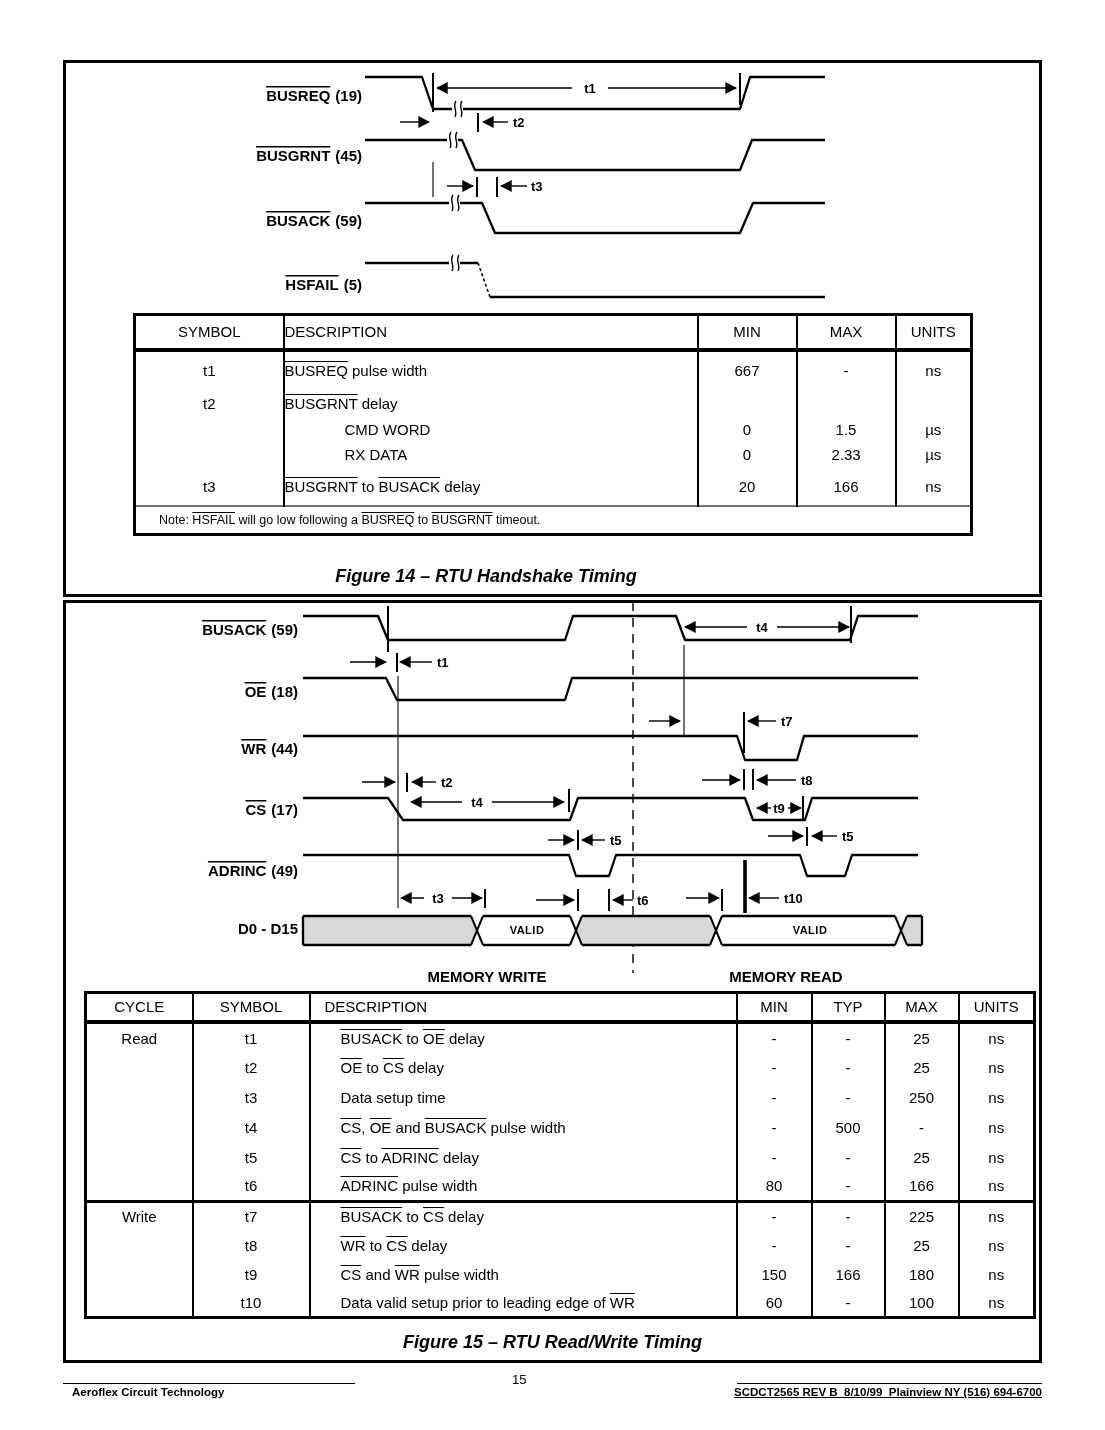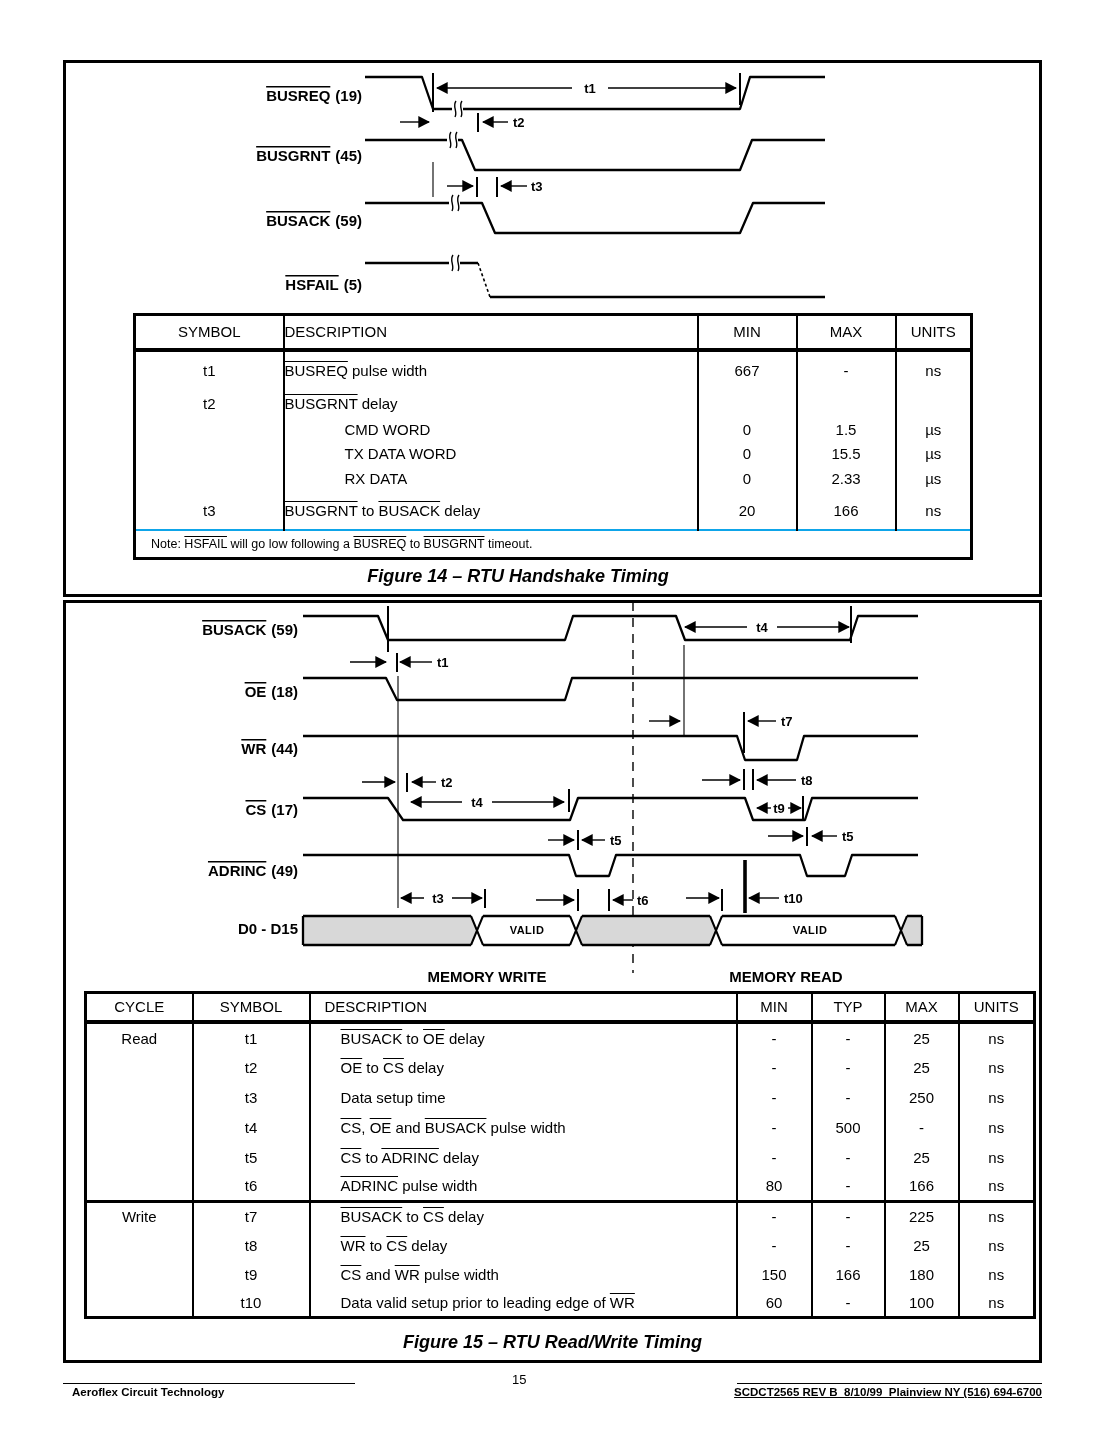--- a/index.html
+++ b/index.html
@@ -29,22 +29,22 @@
   #tbl14 th,#tbl14 td,#tbl15 th,#tbl15 td{border-left:2px solid #000;padding:0;vertical-align:middle;
        font-size:15px;overflow:hidden;}
   #tbl14 th,#tbl15 th{font-weight:normal;border-bottom:4px solid #000;}
   #tbl14 td:first-child,#tbl14 th:first-child,#tbl15 td:first-child,#tbl15 th:first-child{border-left:none;}
   .c-center{text-align:center;}
   .c-desc{text-align:left;padding-left:34px;}
   #tbl15 .c-desc{padding-left:30px;}
   th.h-desc{text-align:left;padding-left:21px;}
   #tbl15 th.h-desc{padding-left:14px;}
   .ind{padding-left:60px !important;}
-  #tbl14 tr.noterow td{border-top:2px solid #0ea5e9;border-left:none;text-align:left;
-       padding-left:15px;font-size:12.5px;}
+  #tbl14 tr.noterow td{border-top:2px solid #737373;border-left:none;text-align:left;
+       padding-left:23px;font-size:12.5px;}
   #tbl15 tr.grp td{border-top:3px solid #000;}
   .caption{font-size:18px;font-weight:bold;font-style:italic;text-align:center;}
   .footer-text{font-size:11.5px;font-weight:bold;white-space:pre;}
   .footer-line{border-top:1.6px solid #000;height:0;}
   .pagenum{font-size:13px;}
 </style>
 </head>
 <body>
 
 <svg style="left:0;top:0" width="1105" height="600" viewBox="0 0 1105 600">
@@ -282,27 +282,20 @@
           <td class="c-center"></td>
           <td class="c-center"></td>
         </tr>
         <tr style="height: 24px;">
           <td class="c-center"></td>
           <td class="c-desc ind">CMD WORD</td>
           <td class="c-center">0</td>
           <td class="c-center">1.5</td>
           <td class="c-center">µs</td>
         </tr>
-        <tr style="height: 24px;">
-          <td class="c-center"></td>
-          <td class="c-desc ind">TX DATA WORD</td>
-          <td class="c-center">0</td>
-          <td class="c-center">15.5</td>
-          <td class="c-center">µs</td>
-        </tr>
         <tr style="height: 26px;">
           <td class="c-center"></td>
           <td class="c-desc ind">RX DATA</td>
           <td class="c-center">0</td>
           <td class="c-center">2.33</td>
           <td class="c-center">µs</td>
         </tr>
         <tr style="height: 38px;">
           <td class="c-center">t3</td>
           <td class="c-desc"><span class="ov">BUSGRNT</span> to <span class="ov">BUSACK</span> delay</td>
@@ -311,21 +304,21 @@
           <td class="c-center">ns</td>
         </tr>
       </tbody>
     <tbody>
       <tr class="noterow" style="height:29px">
         <td colspan="5">Note: <span class="ov">HSFAIL</span> will go low following a <span class="ov">BUSREQ</span> to <span class="ov">BUSGRNT</span> timeout.</td>
       </tr>
     </tbody>
   </table>
 </div>
-<div class="abs caption" style="left:81px;top:566px;width:874px;">Figure 14 – RTU Handshake Timing</div>
+<div class="abs caption" style="left:49px;top:566px;width:874px;">Figure 14 – RTU Handshake Timing</div>
 
 <div class="abs" style="left:84px;top:991px;">
   <table id="tbl15" style="width:949px;">
     <colgroup>
         <col style="width:107px">
         <col style="width:117px">
         <col style="width:427px">
         <col style="width:75px">
         <col style="width:73px">
         <col style="width:74px">

